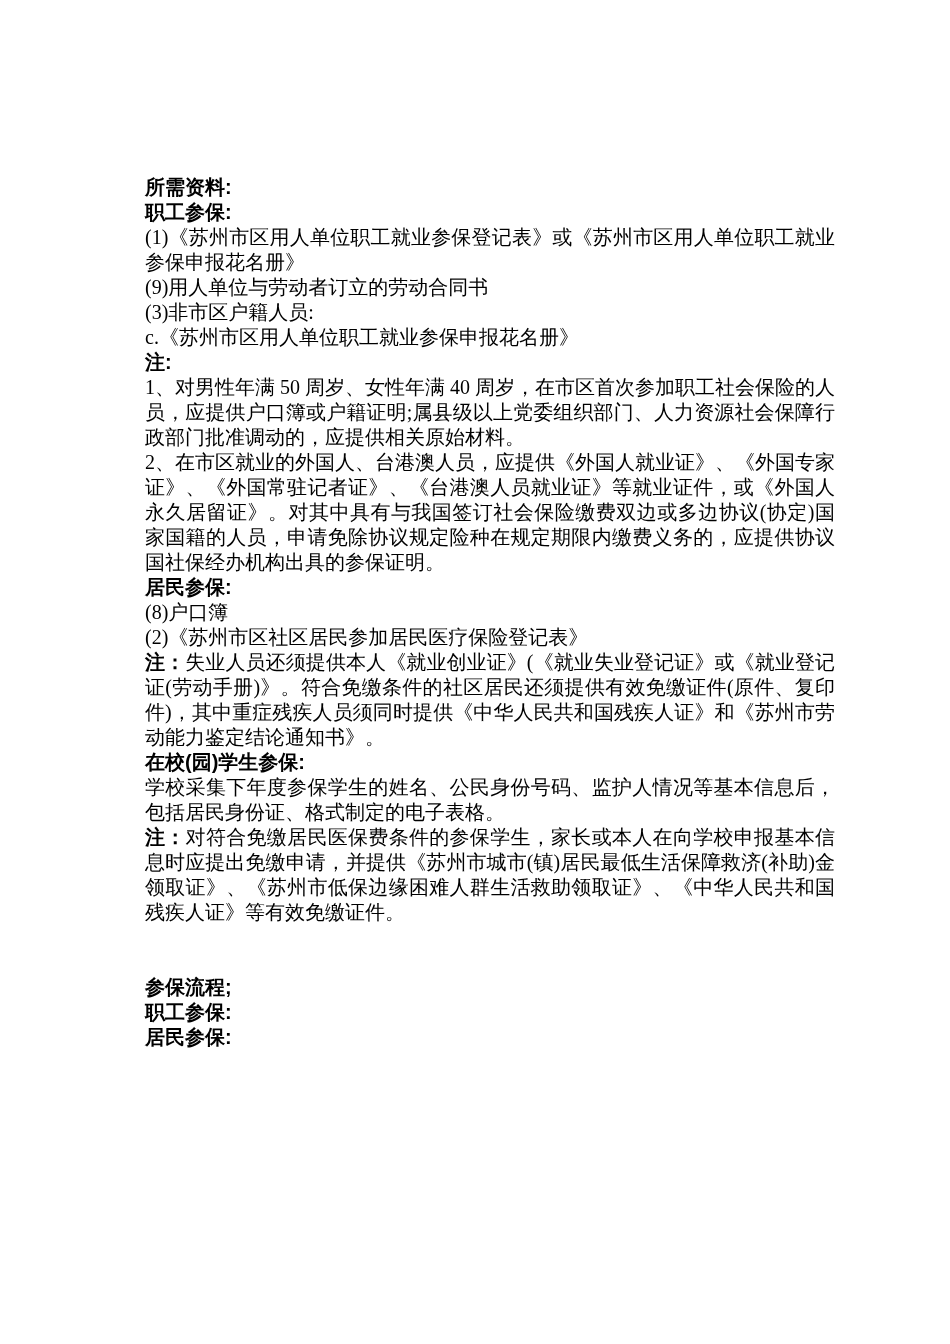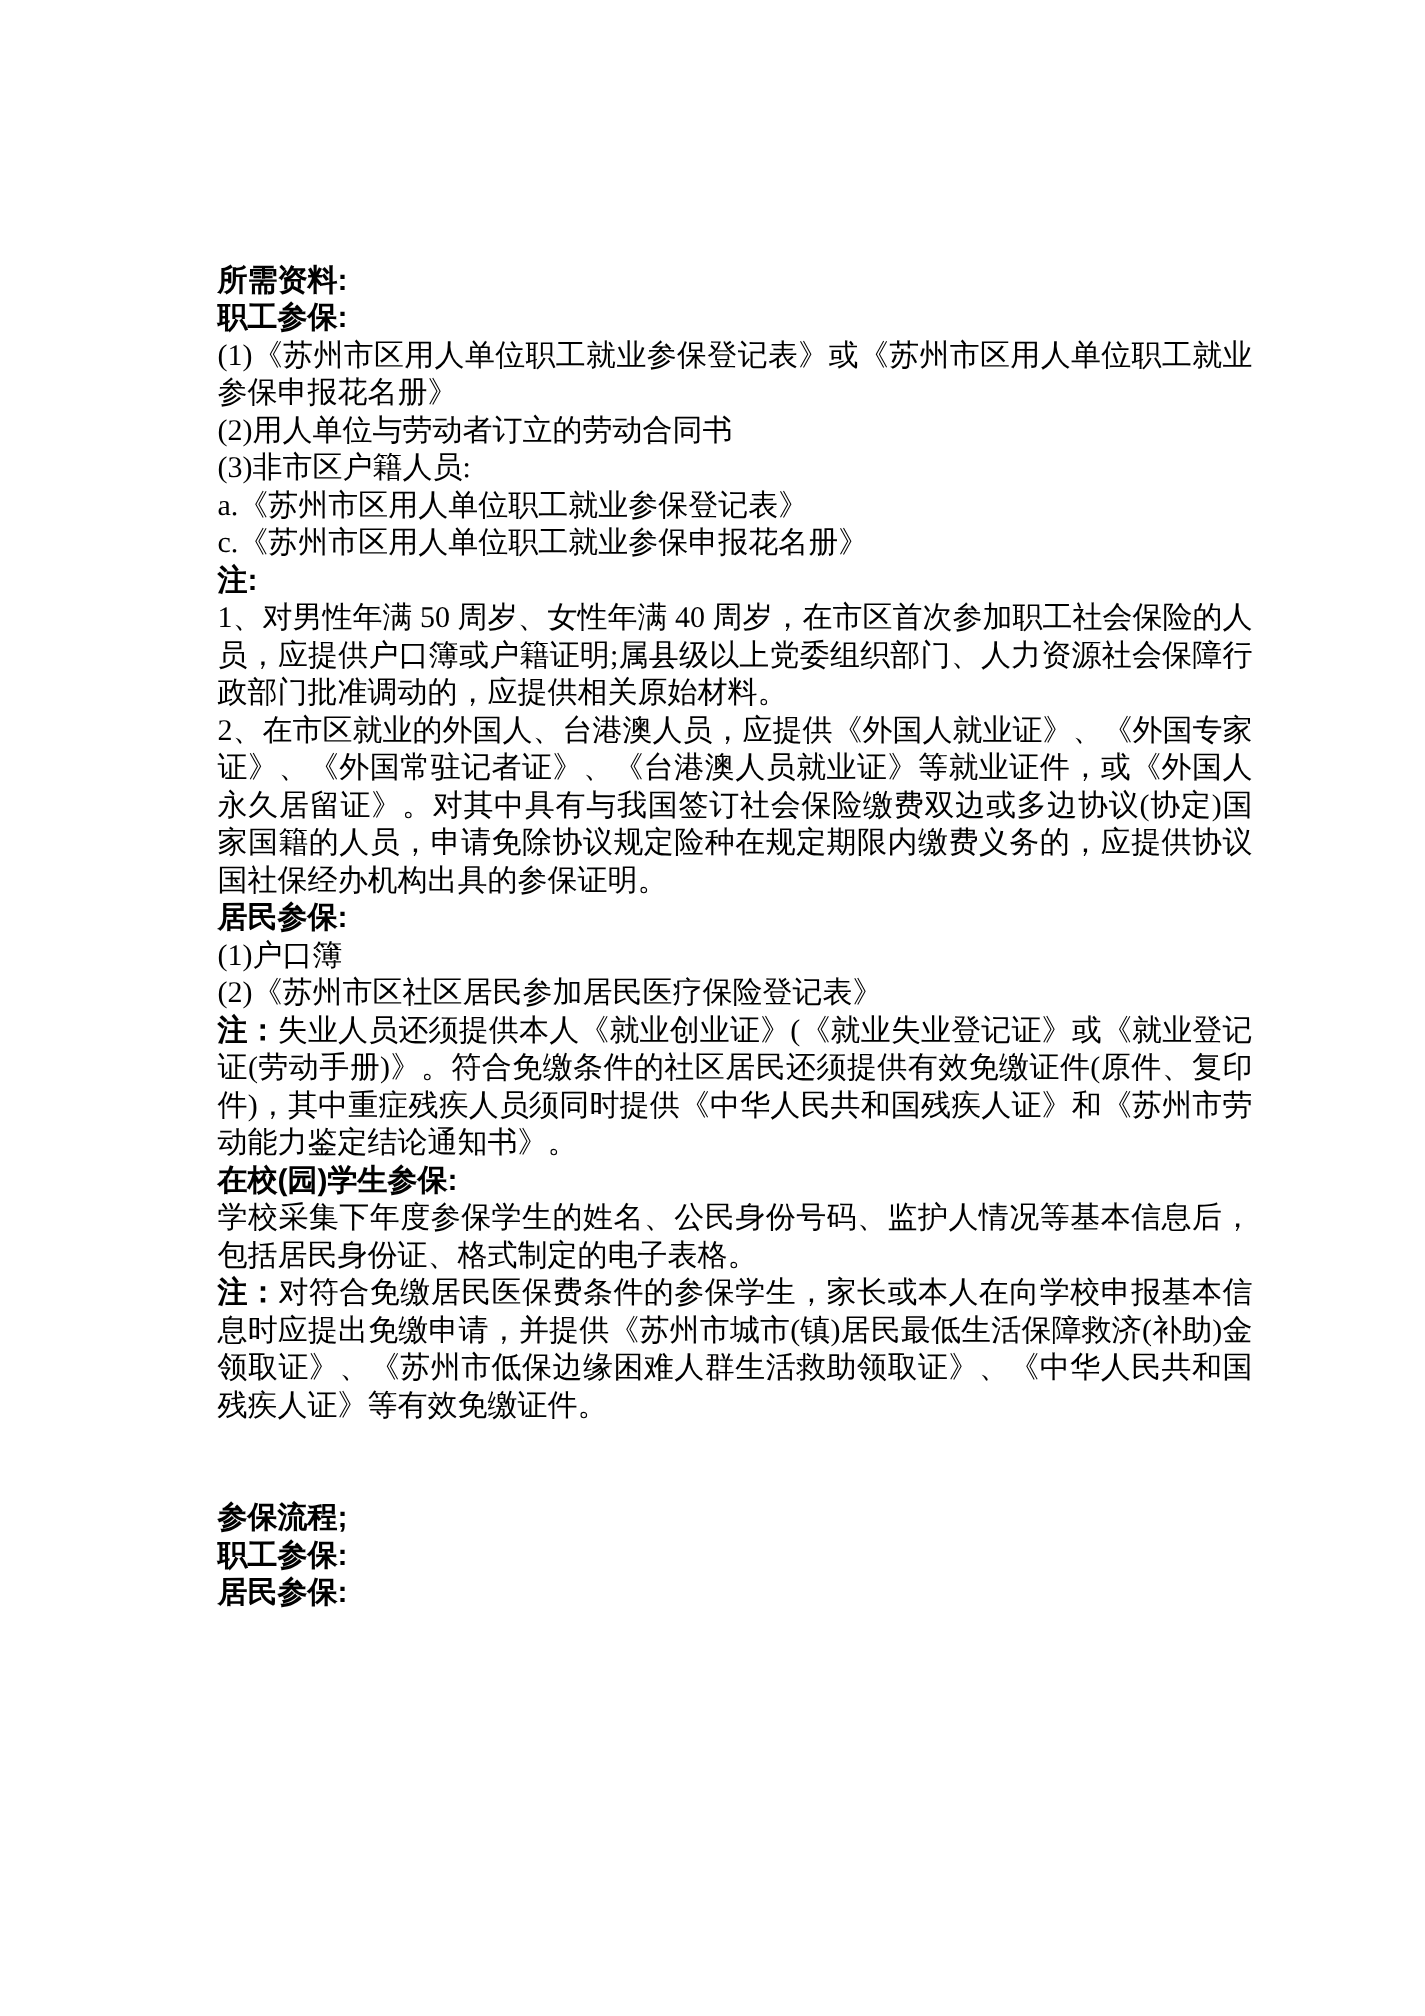--- a/index.html
+++ b/index.html
@@ -44,29 +44,28 @@
   }
 </style>
 </head>
 <body>
 
 <div class="page">
   <div class="content">
       <p class="heading">所需资料:</p>
       <p class="heading">职工参保:</p>
       <p class="body">(1)《苏州市区用人单位职工就业参保登记表》或《苏州市区用人单位职工就业参保申报花名册》</p>
-      <p class="body">(2)用人单位与劳动者订立的劳动合同书</p>
+      <p class="body">(9)用人单位与劳动者订立的劳动合同书</p>
       <p class="body">(3)非市区户籍人员:</p>
-      <p class="body">a.《苏州市区用人单位职工就业参保登记表》</p>
       <p class="body">c.《苏州市区用人单位职工就业参保申报花名册》</p>
       <p class="heading">注:</p>
       <p class="body">1、对男性年满 50 周岁、女性年满 40 周岁，在市区首次参加职工社会保险的人员，应提供户口簿或户籍证明;属县级以上党委组织部门、人力资源社会保障行政部门批准调动的，应提供相关原始材料。</p>
       <p class="body">2、在市区就业的外国人、台港澳人员，应提供《外国人就业证》、《外国专家证》、《外国常驻记者证》、《台港澳人员就业证》等就业证件，或《外国人永久居留证》。对其中具有与我国签订社会保险缴费双边或多边协议(协定)国家国籍的人员，申请免除协议规定险种在规定期限内缴费义务的，应提供协议国社保经办机构出具的参保证明。</p>
       <p class="heading">居民参保:</p>
-      <p class="body">(1)户口簿</p>
+      <p class="body">(8)户口簿</p>
       <p class="body">(2)《苏州市区社区居民参加居民医疗保险登记表》</p>
       <p class="body"><b class="lead">注：</b>失业人员还须提供本人《就业创业证》(《就业失业登记证》或《就业登记证(劳动手册)》。符合免缴条件的社区居民还须提供有效免缴证件(原件、复印件)，其中重症残疾人员须同时提供《中华人民共和国残疾人证》和《苏州市劳动能力鉴定结论通知书》。</p>
       <p class="heading">在校(园)学生参保:</p>
       <p class="body">学校采集下年度参保学生的姓名、公民身份号码、监护人情况等基本信息后，包括居民身份证、格式制定的电子表格。</p>
       <p class="body"><b class="lead">注：</b>对符合免缴居民医保费条件的参保学生，家长或本人在向学校申报基本信息时应提出免缴申请，并提供《苏州市城市(镇)居民最低生活保障救济(补助)金领取证》、《苏州市低保边缘困难人群生活救助领取证》、《中华人民共和国残疾人证》等有效免缴证件。</p>
       <p class="spacer"></p>
       <p class="spacer"></p>
       <p class="heading">参保流程;</p>
       <p class="heading">职工参保:</p>
       <p class="heading">居民参保:</p>

